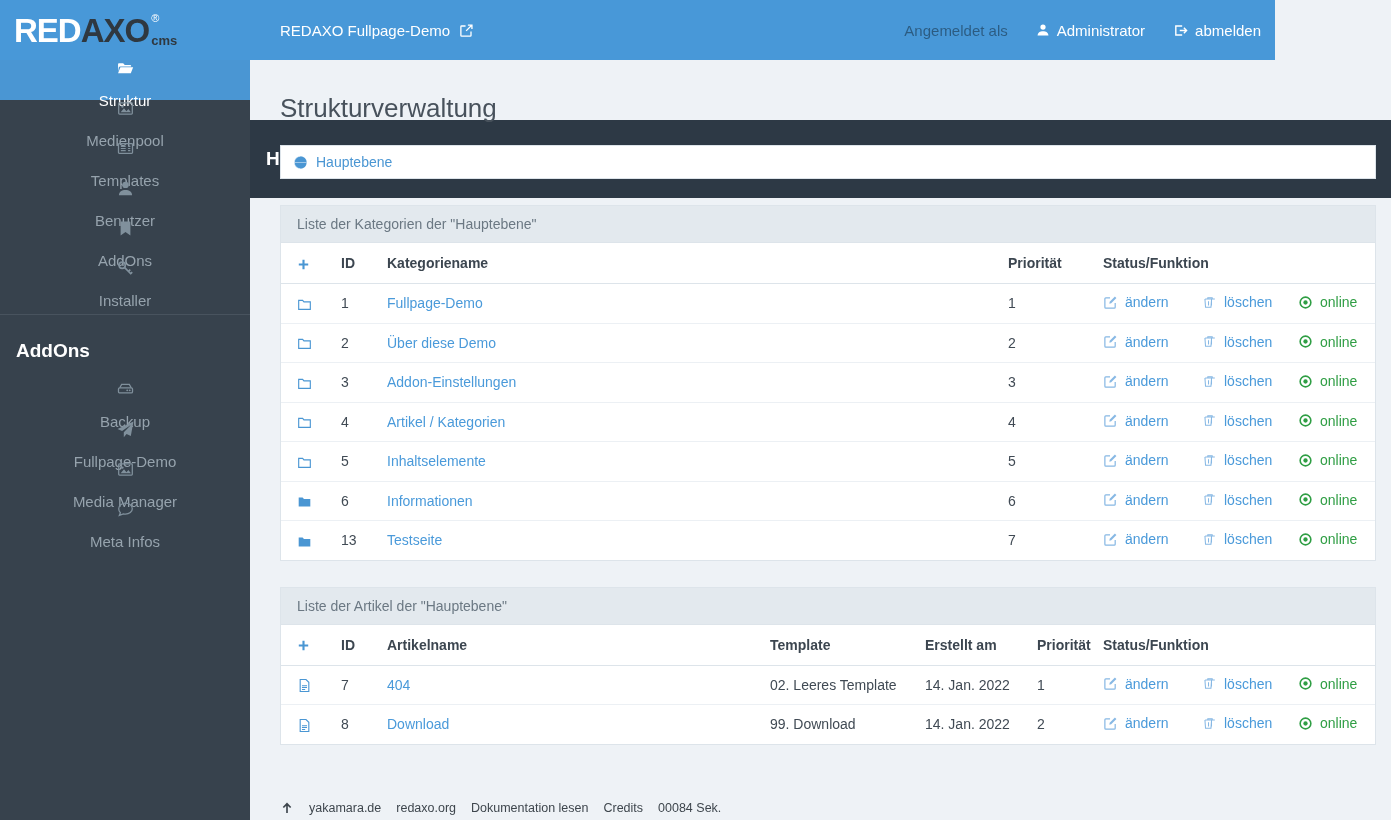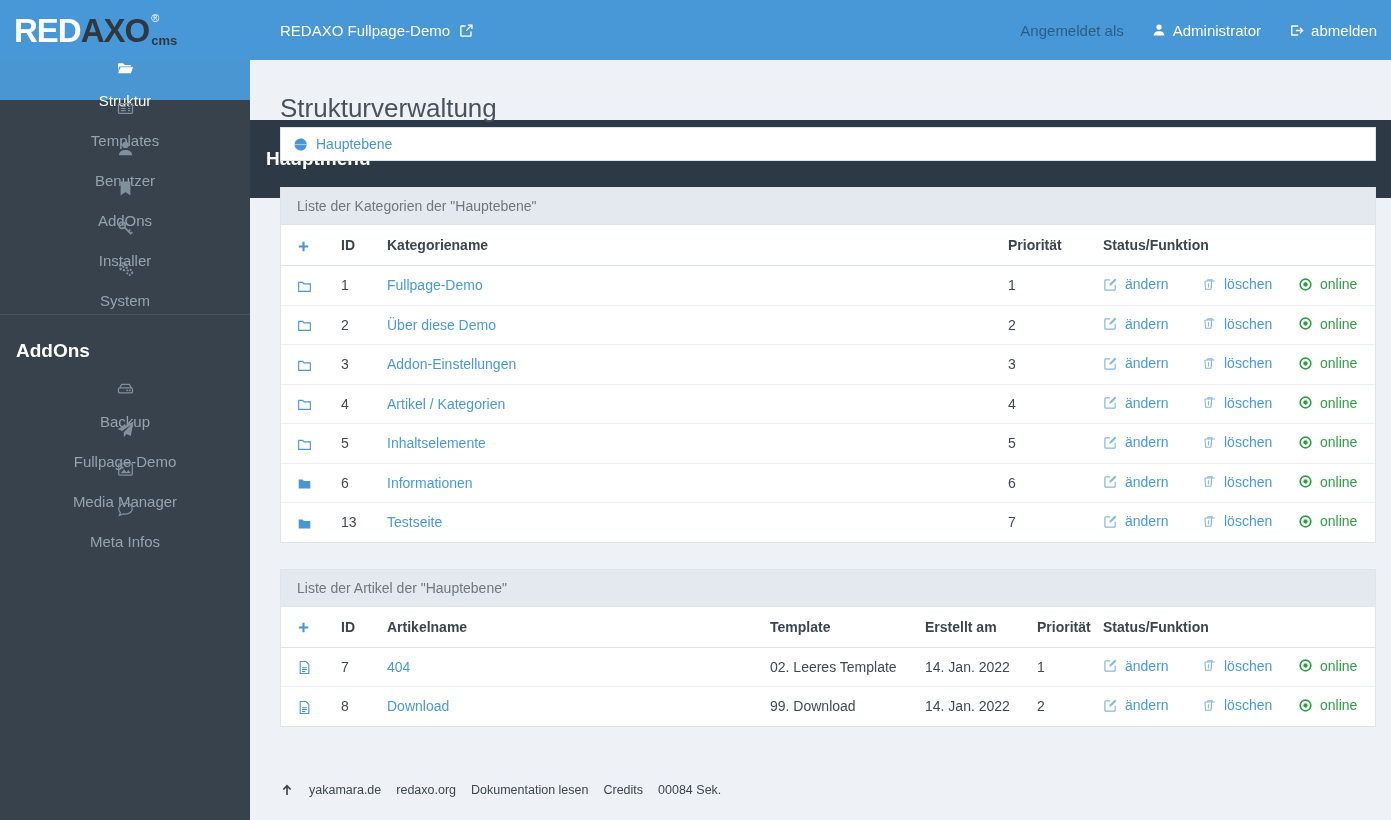--- a/index.html
+++ b/index.html
@@ -7,21 +7,21 @@
   body {
     width:1391px; height:820px; overflow:hidden; position:relative;
     background:#eef2f6; color:#404a54;
     font-family:"Liberation Sans", sans-serif; font-size:14px;
   }
   a { text-decoration:none; cursor:pointer; }
   .ic { display:inline-block; vertical-align:middle; flex:none; }
 
   
   .topbar {
-    position:absolute; top:0; left:0; width:1391px; height:60px;
+    position:absolute; top:0; left:0; width:1275px; height:60px;
     background:#4898d8; display:flex; align-items:center;
   }
   .logo { width:250px; padding-left:14px; display:flex; align-items:center; line-height:1; cursor:pointer; }
   .logo .big { font-size:33px; font-weight:bold; letter-spacing:-1px; }
   .logo .red { color:#ffffff; }
   .logo .axo { color:#2f3840; }
   .logo .side { display:flex; flex-direction:column; justify-content:space-between; height:34px; margin-left:2px; }
   .logo .reg { color:#ffffff; font-size:11px; }
   .logo .cms { color:#2f3840; font-size:13px; font-weight:bold; }
   .site-link { margin-left:30px; color:#fff; font-size:15px; display:flex; align-items:center; gap:9px; }
@@ -37,21 +37,21 @@
   .sep { border-top:1px solid #48535e; margin-top:14px; }
   .nav-item { height:40px; display:flex; align-items:center; gap:15px; padding:0 20px; color:#96a3ad; font-size:15px; cursor:pointer;flex-direction:column; }
   .nav-item .ic { color:#8090 9c; color:#80909c; }
   .nav-item.active { background:#4a96d3; color:#fff; }
   .nav-item.active .ic { color:#fff; }
 
   
   .main { position:absolute; top:60px; left:250px; width:1141px; height:760px; padding:0 15px 0 30px; }
   h1.page-title { margin:33px 0 0; font-size:26px; font-weight:normal; color:#48525c; }
   .breadcrumb {
-    margin-top:3px; height:34px; background:#fff; border:1px solid #dde4ea;
+    margin-top:21px; height:34px; background:#fff; border:1px solid #dde4ea;
     display:flex; align-items:center; gap:8px; padding:0 12px; font-size:14px;
   }
   .breadcrumb a { color:#4a96d3; }
   .breadcrumb .ic { color:#4a96d3; }
 
   .panel { margin-top:26px; border:1px solid #dde4ea; background:#fff; }
   .panel-h { height:37px; background:#e3e9ee; display:flex; align-items:center; padding:0 16px; color:#6b7883; border-bottom:1px solid #dde4ea; }
   table { width:100%; border-collapse:collapse; font-size:14px; table-layout:fixed; }
   th { text-align:left; font-weight:bold; color:#3c4650; padding:12px 8px; border-bottom:1px solid #dde4ea; white-space:nowrap; }
   td { padding:10px 8px; border-bottom:1px solid #ecf0f4; white-space:nowrap; overflow:hidden; }
@@ -112,20 +112,28 @@
 
   <nav>
     <a class="nav-item active">
       <svg class="ic" width="17" height="17" viewBox="0 0 16 16">
           <path fill="currentColor" d="M1 12.5 3.2 6.8h12L13 12.5zM1 11V3.8c0-.4.3-.8.8-.8h4l1.5 1.6h5.2c.4 0 .8.3.8.8v.8H3a1.4 1.4 0 0 0-1.3.9z"></path>
         </svg>
       <span>Struktur</span>
     </a>
     <a class="nav-item">
       <svg class="ic" width="17" height="17" viewBox="0 0 16 16">
+          <rect x="1.6" y="2.8" width="12.8" height="10.4" rx=".8" fill="none" stroke="currentColor" stroke-width="1.2"></rect>
+          <circle cx="5.1" cy="6.2" r="1.1" fill="currentColor"></circle>
+          <path fill="currentColor" d="m3.4 11.6 3.2-3.8 2.3 2.7 1.8-2.1 2.4 3.2z"></path>
+        </svg>
+      <span>Medienpool</span>
+    </a>
+    <a class="nav-item">
+      <svg class="ic" width="17" height="17" viewBox="0 0 16 16">
           <rect x="1.4" y="3.4" width="13.2" height="9.2" rx=".8" fill="none" stroke="currentColor" stroke-width="1.2"></rect>
           <path fill="none" stroke="currentColor" stroke-width="1" d="M3.6 6h4.6M3.6 8h4.6M3.6 10h4.6M10.4 6h2.2M10.4 8h2.2M10.4 10h2.2"></path>
         </svg>
       <span>Templates</span>
     </a>
     <a class="nav-item">
       <svg class="ic" width="17" height="17" viewBox="0 0 16 16">
           <circle cx="8" cy="4.6" r="3" fill="currentColor"></circle>
           <path d="M1.8 14.4c0-3.5 2.8-5.1 6.2-5.1s6.2 1.6 6.2 5.1z" fill="currentColor"></path>
         </svg>
@@ -136,28 +144,20 @@
           <path fill="currentColor" d="M4 1.4h8a.6.6 0 0 1 .6.6v12.6L8 11.4l-4.6 3.2V2a.6.6 0 0 1 .6-.6z"></path>
         </svg>
       <span>AddOns</span>
     </a>
     <a class="nav-item">
       <svg class="ic" width="17" height="17" viewBox="0 0 16 16">
           <circle cx="4.9" cy="4.9" r="2.9" fill="none" stroke="currentColor" stroke-width="1.6"></circle>
           <path fill="none" stroke="currentColor" stroke-width="1.6" d="m7 7 6.4 6.4M10.8 10.8l1.7-1.7M12.9 12.9l1.4-1.4"></path>
         </svg>
       <span>Installer</span>
-    </a>
-    <a class="nav-item">
-      <svg class="ic" width="17" height="17" viewBox="0 0 16 16">
-          <circle cx="5.9" cy="6.3" r="3.3" fill="none" stroke="currentColor" stroke-width="2.1" stroke-dasharray="2 1.4"></circle>
-          <circle cx="5.9" cy="6.3" r="1.1" fill="currentColor"></circle>
-          <circle cx="11.9" cy="11.6" r="2.4" fill="none" stroke="currentColor" stroke-width="1.9" stroke-dasharray="1.6 1.2"></circle>
-        </svg>
-      <span>System</span>
     </a>
   </nav>
 
   <div class="sep"></div>
   <div class="nav-title addons">AddOns</div>
 
   <nav>
     <a class="nav-item">
       <svg class="ic" width="17" height="17" viewBox="0 0 16 16">
           <rect x="1.4" y="6.4" width="13.2" height="4.8" rx="1.2" fill="none" stroke="currentColor" stroke-width="1.2"></rect>

